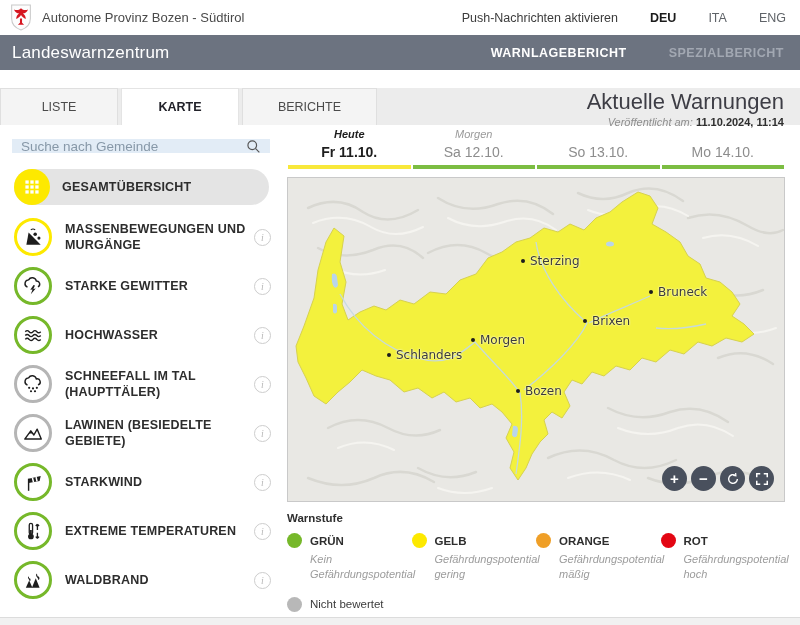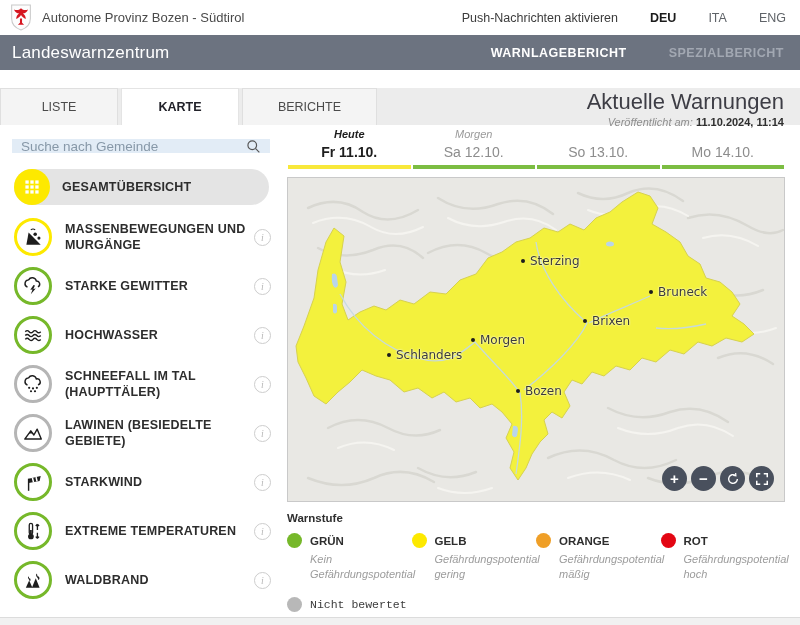--- a/index.html
+++ b/index.html
@@ -92,21 +92,21 @@
   
   .legend { width:498px; margin-top:10px; }
   .legend-title { font-size:11.5px; font-weight:bold; color:#2e2e2e; margin-bottom:9px; }
   .legend-row { display:flex; }
   .legend-item { width:127px; }
   .li-head { display:flex; align-items:center; }
   .dot { width:15px; height:15px; border-radius:50%; flex:0 0 auto; margin-right:8px; }
   .li-label { font-size:11.5px; font-weight:bold; color:#2e2e2e; }
   .li-desc { font-size:11px; font-style:italic; color:#9c9c9c; line-height:1.4;
              margin:4px 0 0 23px; max-width:100px; }
-  .not-rated { display:flex; align-items:center; margin-top:14px;font-family:Liberation Mono, monospace; }
+  .not-rated { display:flex; align-items:center; margin-top:14px; }
   .not-rated .lbl { font-size:11.5px; color:#3c3c3c; }
 
   .footer { position:absolute; left:0; top:617px; width:800px; height:8px;
             background:#f1f1f1; border-top:1px solid #dcdcdc; }
 </style>
 </head>
 <body>
 
 <div class="topbar">
   <svg class="logo" viewBox="0 0 20 26">

